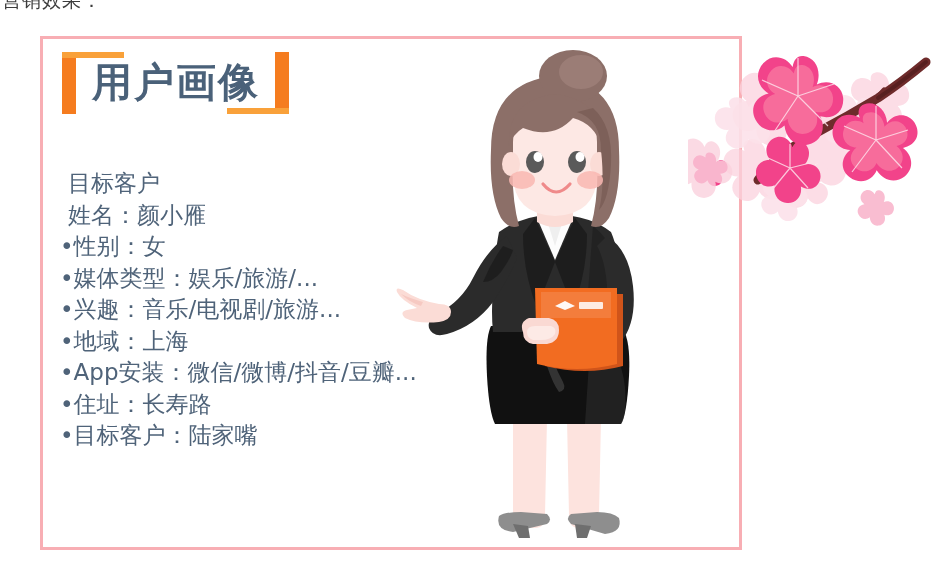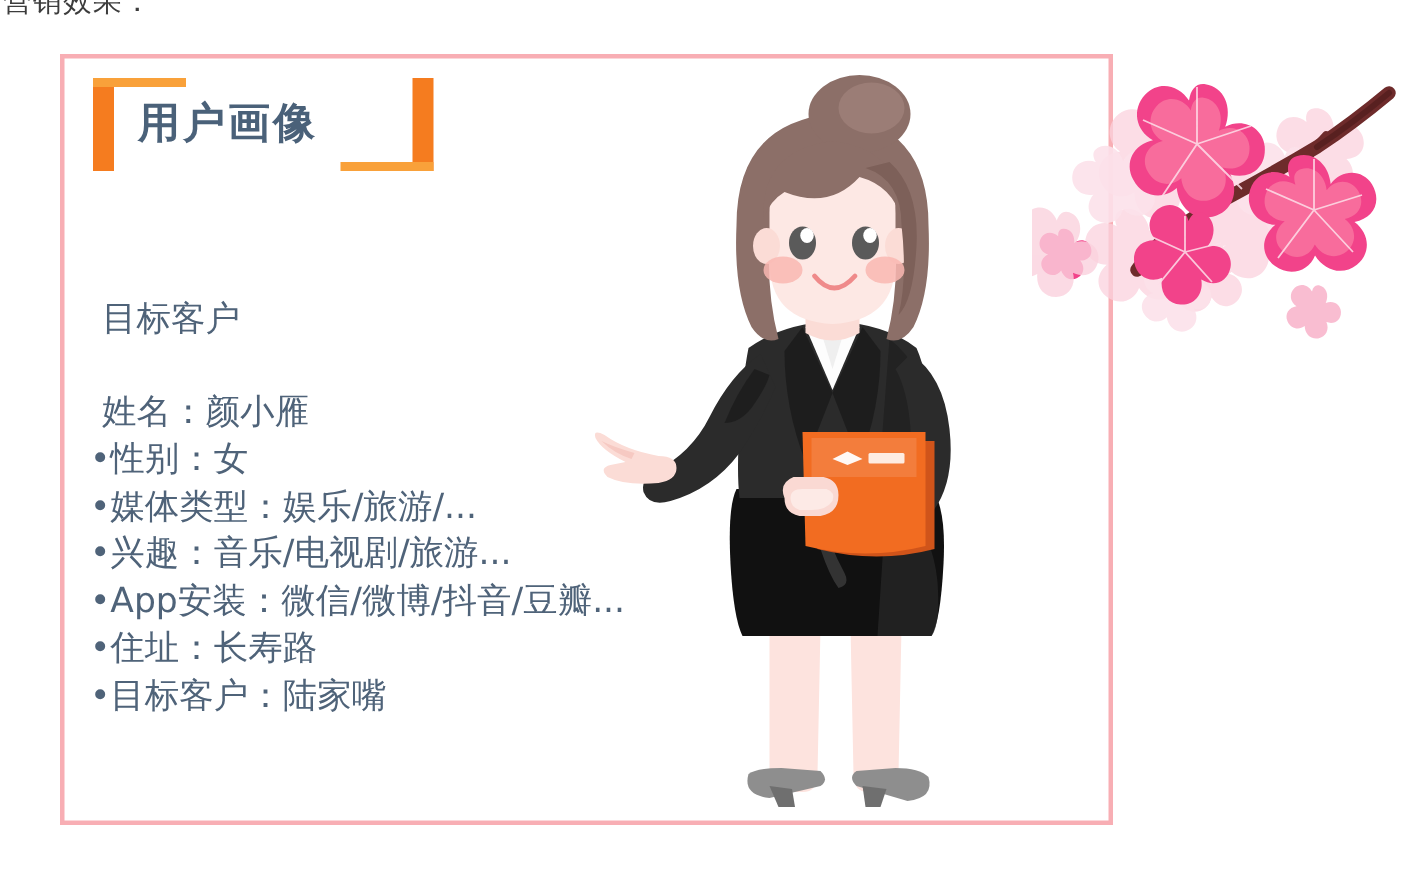--- a/index.html
+++ b/index.html
@@ -31,40 +31,40 @@
   }
 
   
   .title-wrap{position:absolute;left:62px;top:52px;width:250px;height:62px;}
   .br-left-v{position:absolute;left:0;top:0;width:14px;height:62px;background:#f57c1f;}
   .br-left-h{position:absolute;left:0;top:0;width:62px;height:6px;background:#f9a13a;}
   .br-right-v{position:absolute;left:213px;top:0px;width:14px;height:62px;background:#f57c1f;}
   .br-right-h{position:absolute;left:165px;top:56px;width:62px;height:6px;background:#f9a13a;}
   .title-text{
     position:absolute;left:30px;top:-1px;
-    font-size:28px;font-weight:bold;color:#4a6179;
+    font-size:40px;font-weight:bold;color:#4a6179;
     letter-spacing:2px;line-height:62px;
     font-family:"DejaVu Sans","Liberation Sans",sans-serif;
     white-space:nowrap;
   }
 
   
   .profile-list{
     position:absolute;left:60px;top:168px;
     width:430px;
   }
   .pl-line{
     color:#4f6379;
     font-size:23px;
     line-height:31.5px;
     white-space:nowrap;
     font-family:"DejaVu Sans","Liberation Sans",sans-serif;
     letter-spacing:0px;
   }
-  .pl-line.indent{padding-left:8px;margin-top:30px;}
+  .pl-line.indent{padding-left:8px;}
   .pl-line .dot{font-size:23px;}
 
   
   .person{position:absolute;left:395px;top:46px;width:320px;height:500px;}
   .person svg{display:block;}
 
   
   .blossom{position:absolute;left:688px;top:28px;width:253px;height:200px;}
   .blossom svg{display:block;}
 </style>
@@ -84,20 +84,21 @@
     <div class="br-right-h"></div>
     <div class="title-text">用户画像</div>
   </div>
 
   <div class="profile-list">
     <div class="pl-line indent">目标客户</div>
     <div class="pl-line indent">姓名：颜小雁</div>
     <div class="pl-line"><span class="dot">•</span><span>性别：女</span></div>
     <div class="pl-line"><span class="dot">•</span><span>媒体类型：娱乐/旅游/...</span></div>
     <div class="pl-line"><span class="dot">•</span><span>兴趣：音乐/电视剧/旅游...</span></div>
+    <div class="pl-line"><span class="dot">•</span><span>地域：上海</span></div>
     <div class="pl-line"><span class="dot">•</span><span>App安装：微信/微博/抖音/豆瓣...</span></div>
     <div class="pl-line"><span class="dot">•</span><span>住址：长寿路</span></div>
     <div class="pl-line"><span class="dot">•</span><span>目标客户：陆家嘴</span></div>
   </div>
 
   <div class="person">
     <svg width="320" height="500" viewBox="0 0 320 500" xmlns="http://www.w3.org/2000/svg">
 
       <path d="M118 372 L118 470 Q118 482 130 482 L140 482 Q150 482 150 470 L152 372 Z" fill="#fde3de"></path>
       <path d="M172 372 L174 470 Q174 482 184 482 L194 482 Q204 482 204 470 L206 372 Z" fill="#fde3de"></path>

